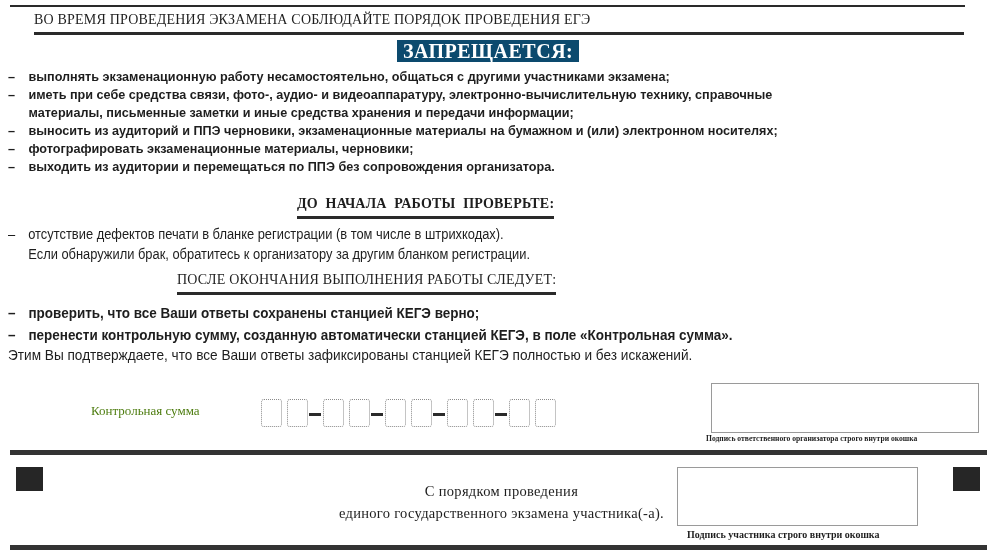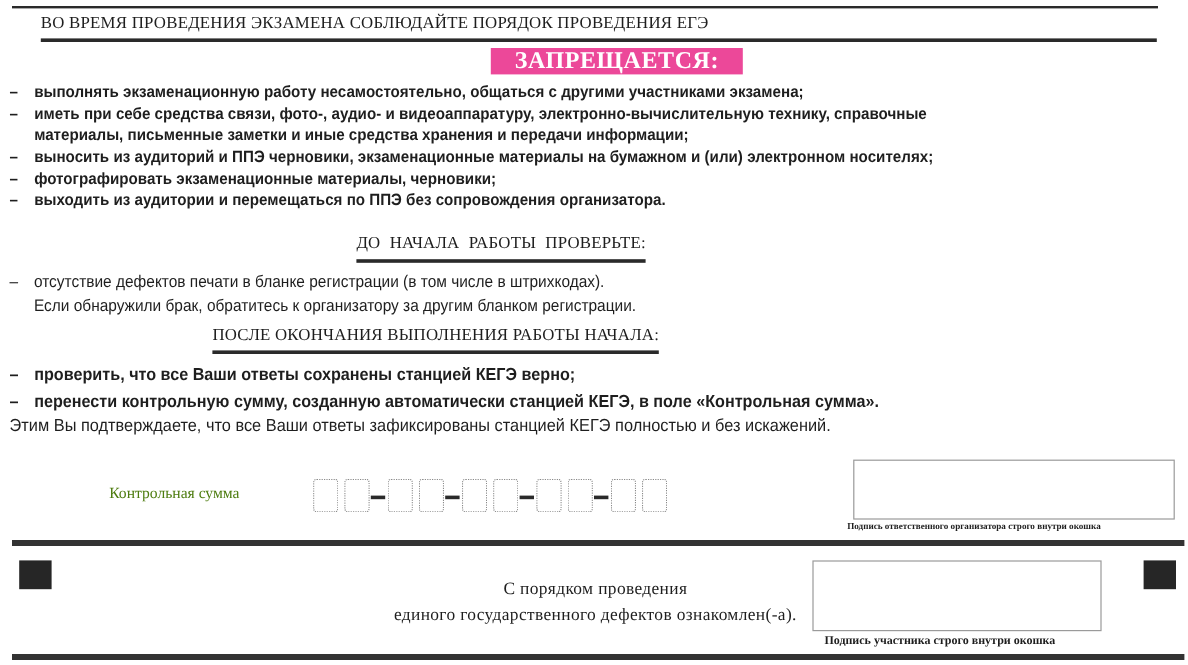--- a/index.html
+++ b/index.html
@@ -28,47 +28,46 @@
       color: #1e1e1e;
       border-bottom: 3px solid #2a2a2a;
       line-height: 22px;
       padding-bottom: 1px;
     }
     .h-main { left: 34px; top: 9px; width: 930px; text-align: left; }
     .h-main span { display: inline-block; }
 
     .banner {
       left: 397px; top: 40px;
-      background: #ec4899;
+      background: #0c4a6e;
       color: #ffffff;
       font-family: "Liberation Serif", serif;
       font-weight: bold;
       font-size: 20px;
       line-height: 22px;
-      padding: 0 20px;
+      padding: 0 6px;
       letter-spacing: 0.5px;
-      margin-left: 12px;
     }
 
     .bullets-bold {
       font-family: "Liberation Sans", sans-serif;
       font-weight: bold;
       font-size: 13.6px;
       line-height: 18px;
       color: #1e1e1e;
       transform: scaleX(0.93);
       transform-origin: left top;
     }
     .bullets-bold .row, .bullets-reg .row { white-space: nowrap; }
     .dash { display: inline-block; width: 22px; }
     .indent { padding-left: 22px; }
 
     .list1 { left: 8px; top: 68px; width: 1060px; }
 
-    .h-check { left: 297px; top: 193px; }
+    .h-check { left: 297px; top: 193px; font-weight: bold; }
     .h-after { left: 177px; top: 269px; }
 
     .bullets-reg {
       font-family: "Liberation Sans", sans-serif;
       font-size: 14px;
       line-height: 20px;
       color: #1e1e1e;
       transform: scaleX(0.92);
       transform-origin: left top;
     }
@@ -179,21 +178,21 @@
 <div class="abs heading h-check">
   <span style="word-spacing:4px;">ДО НАЧАЛА РАБОТЫ ПРОВЕРЬТЕ:</span>
 </div>
 
 <div class="abs bullets-reg list2">
   <div class="row"><span class="dash">–</span><span>отсутствие дефектов печати в бланке регистрации (в том числе в штрихкодах).</span></div>
   <div class="row indent"><span>Если обнаружили брак, обратитесь к организатору за другим бланком регистрации.</span></div>
 </div>
 
 <div class="abs heading h-after">
-  <span>ПОСЛЕ ОКОНЧАНИЯ ВЫПОЛНЕНИЯ РАБОТЫ НАЧАЛА:</span>
+  <span>ПОСЛЕ ОКОНЧАНИЯ ВЫПОЛНЕНИЯ РАБОТЫ СЛЕДУЕТ:</span>
 </div>
 
 <div class="abs bullets-bold list3">
   <div class="row"><span class="dash">–</span><span>проверить, что все Ваши ответы сохранены станцией КЕГЭ верно;</span></div>
   <div class="row"><span class="dash">–</span><span>перенести контрольную сумму, созданную автоматически станцией КЕГЭ, в поле «Контрольная сумма».</span></div>
 </div>
 
 <div class="abs confirm">Этим Вы подтверждаете, что все Ваши ответы зафиксированы станцией КЕГЭ полностью и без искажений.</div>
 
 <div class="abs cs-label">Контрольная сумма</div>
@@ -218,19 +217,19 @@
 <div class="abs sig-box sig-org"></div>
 <div class="abs sig-org-caption">Подпись ответственного организатора строго внутри окошка</div>
 
 <div class="abs thick-rule rule-a"></div>
 
 <div class="abs marker marker-left"></div>
 <div class="abs marker marker-right"></div>
 
 <div class="abs ack">
   <div>С порядком проведения</div>
-  <div>единого государственного дефектов ознакомлен(-а).</div>
+  <div>единого государственного экзамена участника(-а).</div>
 </div>
 
 <div class="abs sig-box sig-part"></div>
 <div class="abs sig-part-caption">Подпись участника строго внутри окошка</div>
 
 <div class="abs thick-rule rule-b"></div>
 
 </body></html>

